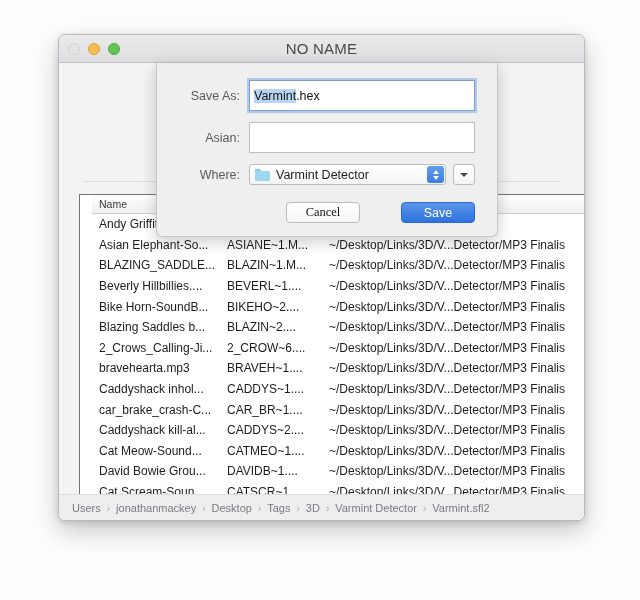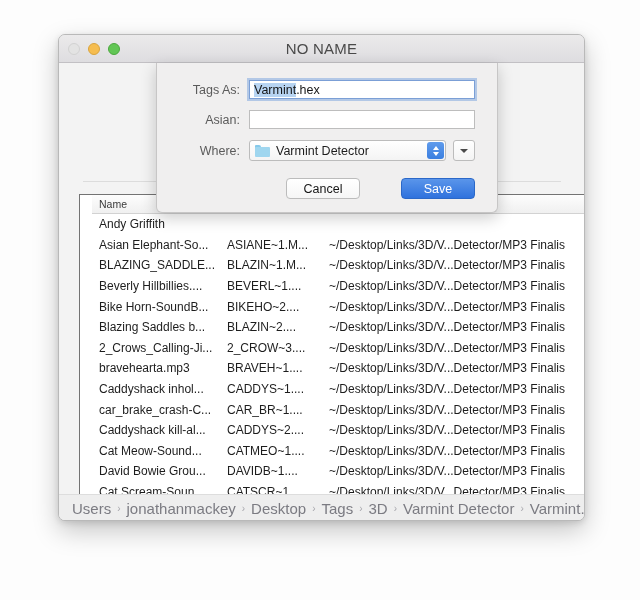--- a/index.html
+++ b/index.html
@@ -164,21 +164,21 @@
     width: 527px;
     height: 27px;
     background: #eeeeee;
     border-top: 1px solid #dddddd;
     display: flex;
     align-items: center;
     padding-left: 13px;
     box-sizing: border-box;
   }
   .crumb {
-    font-size: 15px;
+    font-size: 11px;
     color: #7b7b82;
     white-space: nowrap;
   }
   .crumb-sep {
     font-size: 10px;
     color: #a8a8ae;
     margin: 0 6px;
   }
 
   
@@ -206,21 +206,21 @@
     text-align: right;
     padding-right: 9px;
     font-size: 12.5px;
     color: #5b5b5b;
     box-sizing: border-box;
     white-space: nowrap;
   }
 
   .text-input {
     flex: 1;
-    height: 19px;
+    height: 31px;
     background: #ffffff;
     border: 1px solid #bdbdbd;
     box-sizing: border-box;
     display: flex;
     align-items: center;
     padding-left: 4px;
     font-size: 12.5px;
     color: #161616;
   }
   .text-input.focused {
@@ -323,20 +323,21 @@
     display: flex;
     align-items: center;
     justify-content: center;
     box-sizing: border-box;
     padding: 0 14px;
   }
   .btn.cancel {
     background: linear-gradient(to bottom,#ffffff,#f6f6f6);
     border: 1px solid #bcbcbc;
     color: #161616;
+    font-family: Liberation Serif, serif;
   }
   .btn.save {
     background: linear-gradient(to bottom,#5a95ea,#2f72dd);
     border: 1px solid #2b68c8;
     color: #ffffff;
     margin-left: 32px;
   }
 </style>
 </head>
 <body>
@@ -394,21 +395,21 @@
             <div class="cell c2">BIKEHO~2....</div>
             <div class="cell c3">~/Desktop/Links/3D/V...Detector/MP3 Finalis</div>
           </div>
           <div class="row">
             <div class="cell c1">Blazing Saddles b...</div>
             <div class="cell c2">BLAZIN~2....</div>
             <div class="cell c3">~/Desktop/Links/3D/V...Detector/MP3 Finalis</div>
           </div>
           <div class="row">
             <div class="cell c1">2_Crows_Calling-Ji...</div>
-            <div class="cell c2">2_CROW~3....</div>
+            <div class="cell c2">2_CROW~6....</div>
             <div class="cell c3">~/Desktop/Links/3D/V...Detector/MP3 Finalis</div>
           </div>
           <div class="row">
             <div class="cell c1">bravehearta.mp3</div>
             <div class="cell c2">BRAVEH~1....</div>
             <div class="cell c3">~/Desktop/Links/3D/V...Detector/MP3 Finalis</div>
           </div>
           <div class="row">
             <div class="cell c1">Caddyshack inhol...</div>
             <div class="cell c2">CADDYS~1....</div>
@@ -455,21 +456,21 @@
         <span class="crumb">3D</span>
         <span class="crumb-sep">›</span>
         <span class="crumb">Varmint Detector</span>
         <span class="crumb-sep">›</span>
         <span class="crumb">Varmint.sfl2</span>
       </div>
 
       <div class="sheet">
 
         <div class="field-row">
-          <div class="field-label">Tags As:</div>
+          <div class="field-label">Save As:</div>
           <div class="text-input focused">
             <span class="sel">Varmint</span>
               <span>.hex</span>
           </div>
         </div>
 
         <div class="field-row">
           <div class="field-label">Asian:</div>
           <div class="text-input">
             <span></span>

